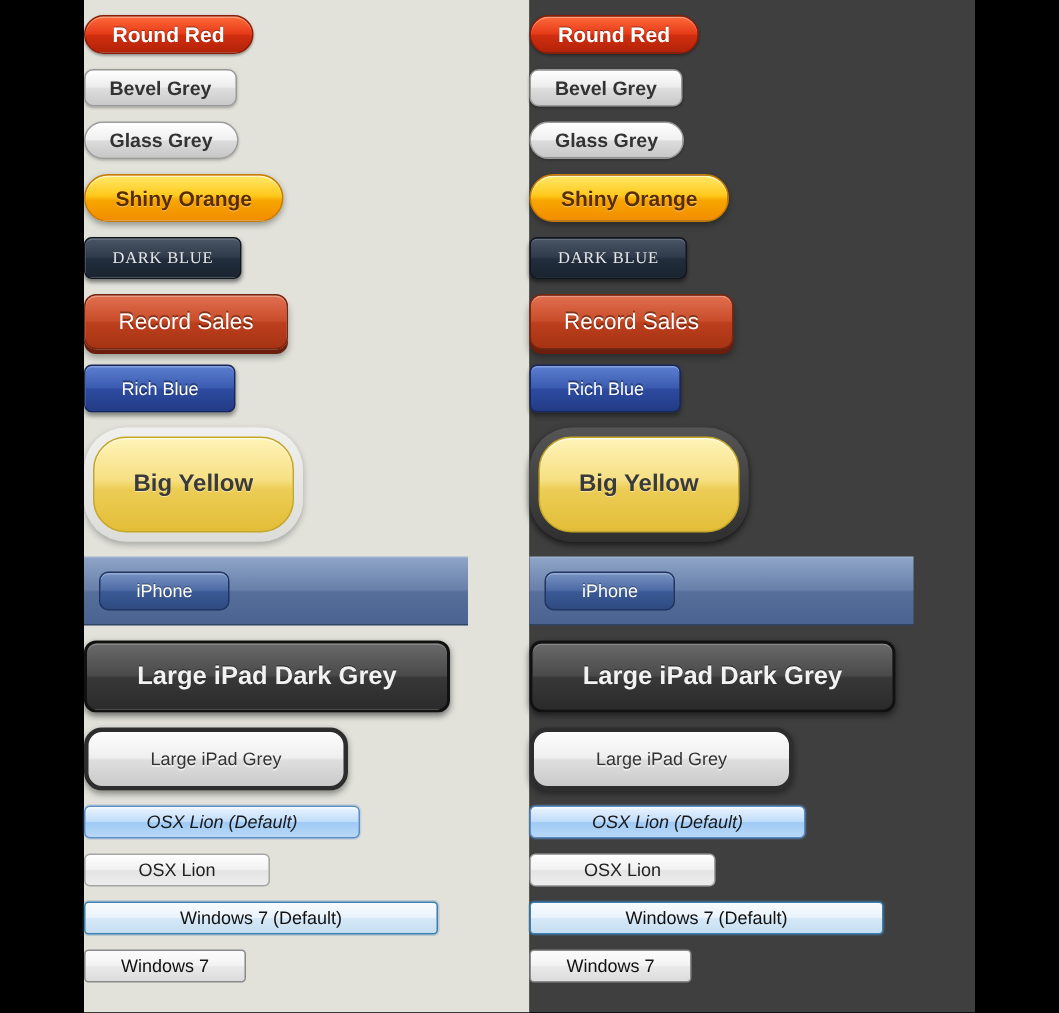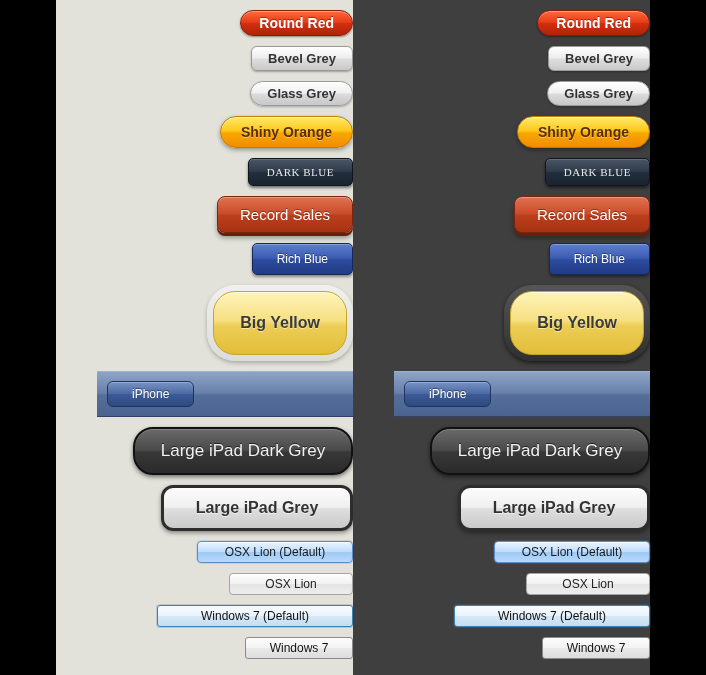--- a/index.html
+++ b/index.html
@@ -13,21 +13,21 @@
     justify-content: center;
   }
   .wrap {
     display: flex;
     width: 594px;
   }
   .col {
     flex: 1;
     display: flex;
     flex-direction: column;
-    align-items: flex-end;
+    align-items: flex-start;
     padding-top: 10px;
     gap: 10px;
   }
   .light { background: #e2e2db; }
   .dark  { background: #3f3f3f; }
 
   
   .btn-round-red {
     padding: 4px 18px;
     border-radius: 18px;
@@ -166,77 +166,78 @@
     font-weight: normal;
     text-shadow: 0 -1px 0 rgba(0,0,0,.4);
     background: linear-gradient(#7893c4, #4c6aa4 48%, #3b5a96 52%, #2e4a80);
     border: 1px solid #1f3460;
     box-shadow: inset 0 1px 0 rgba(255,255,255,.25);
     cursor: pointer;
   }
 
   
   .btn-ipad-dark {
-    width: 220px;
+    width: 244px;
     padding: 12px 0;
-    border-radius: 20px;
+    border-radius: 8px;
     color: #f2f2f2;
     font-size: 17px;
-    font-weight: normal;
+    font-weight: bold;
     text-shadow: 0 -1px 0 rgba(0,0,0,.6);
     background: linear-gradient(#6a6a6a, #4a4a4a 48%, #383838 52%, #2a2a2a);
     border: 2px solid #111;
     box-shadow: inset 0 1px 0 rgba(255,255,255,.2), 0 2px 4px rgba(0,0,0,.5);
     cursor: pointer;
   }
 
   
   .btn-ipad-grey {
-    width: 192px;
+    width: 176px;
     padding: 11px 0;
     border-radius: 12px;
     color: #333;
-    font-size: 16px;
-    font-weight: bold;
+    font-size: 12px;
+    font-weight: normal;
     text-shadow: 0 1px 0 rgba(255,255,255,.6);
     background: linear-gradient(#fdfdfd, #efefef 48%, #dedede 52%, #cacaca);
     border: 3px solid #2d2d2d;
     box-shadow: inset 0 1px 0 #fff, 0 2px 4px rgba(0,0,0,.4);
     cursor: pointer;
   }
 
   
   .btn-osx-default {
-    width: 156px;
+    width: 184px;
     padding: 3px 0;
     border-radius: 4px;
     color: #1a1a1a;
     font-size: 12px;
     background: linear-gradient(#eaf4ff, #c0ddfb 48%, #9fcaf5 52%, #b8d9f8);
     border: 1px solid #5a8dc8;
     box-shadow: inset 0 1px 0 rgba(255,255,255,.6), 0 0 0 1px rgba(90,141,200,.2);
     cursor: pointer;
+    font-style: italic;
   }
 
   
   .btn-osx {
     width: 124px;
     padding: 3px 0;
     border-radius: 4px;
     color: #222;
     font-size: 12px;
     background: linear-gradient(#fefefe, #f1f1f1 48%, #e4e4e4 52%, #ededed);
     border: 1px solid #a5a5a5;
     box-shadow: inset 0 1px 0 #fff;
     cursor: pointer;
   }
 
   
   .btn-win7-default {
-    width: 196px;
+    width: 236px;
     padding: 3px 0;
     border-radius: 3px;
     color: #111;
     font-size: 12px;
     background: linear-gradient(#f8fbfe, #eaf3fb 48%, #d5e8f7 52%, #c6def1);
     border: 1px solid #3c7fb1;
     box-shadow: 0 0 0 1px rgba(60,127,177,.25);
     cursor: pointer;
   }
 

